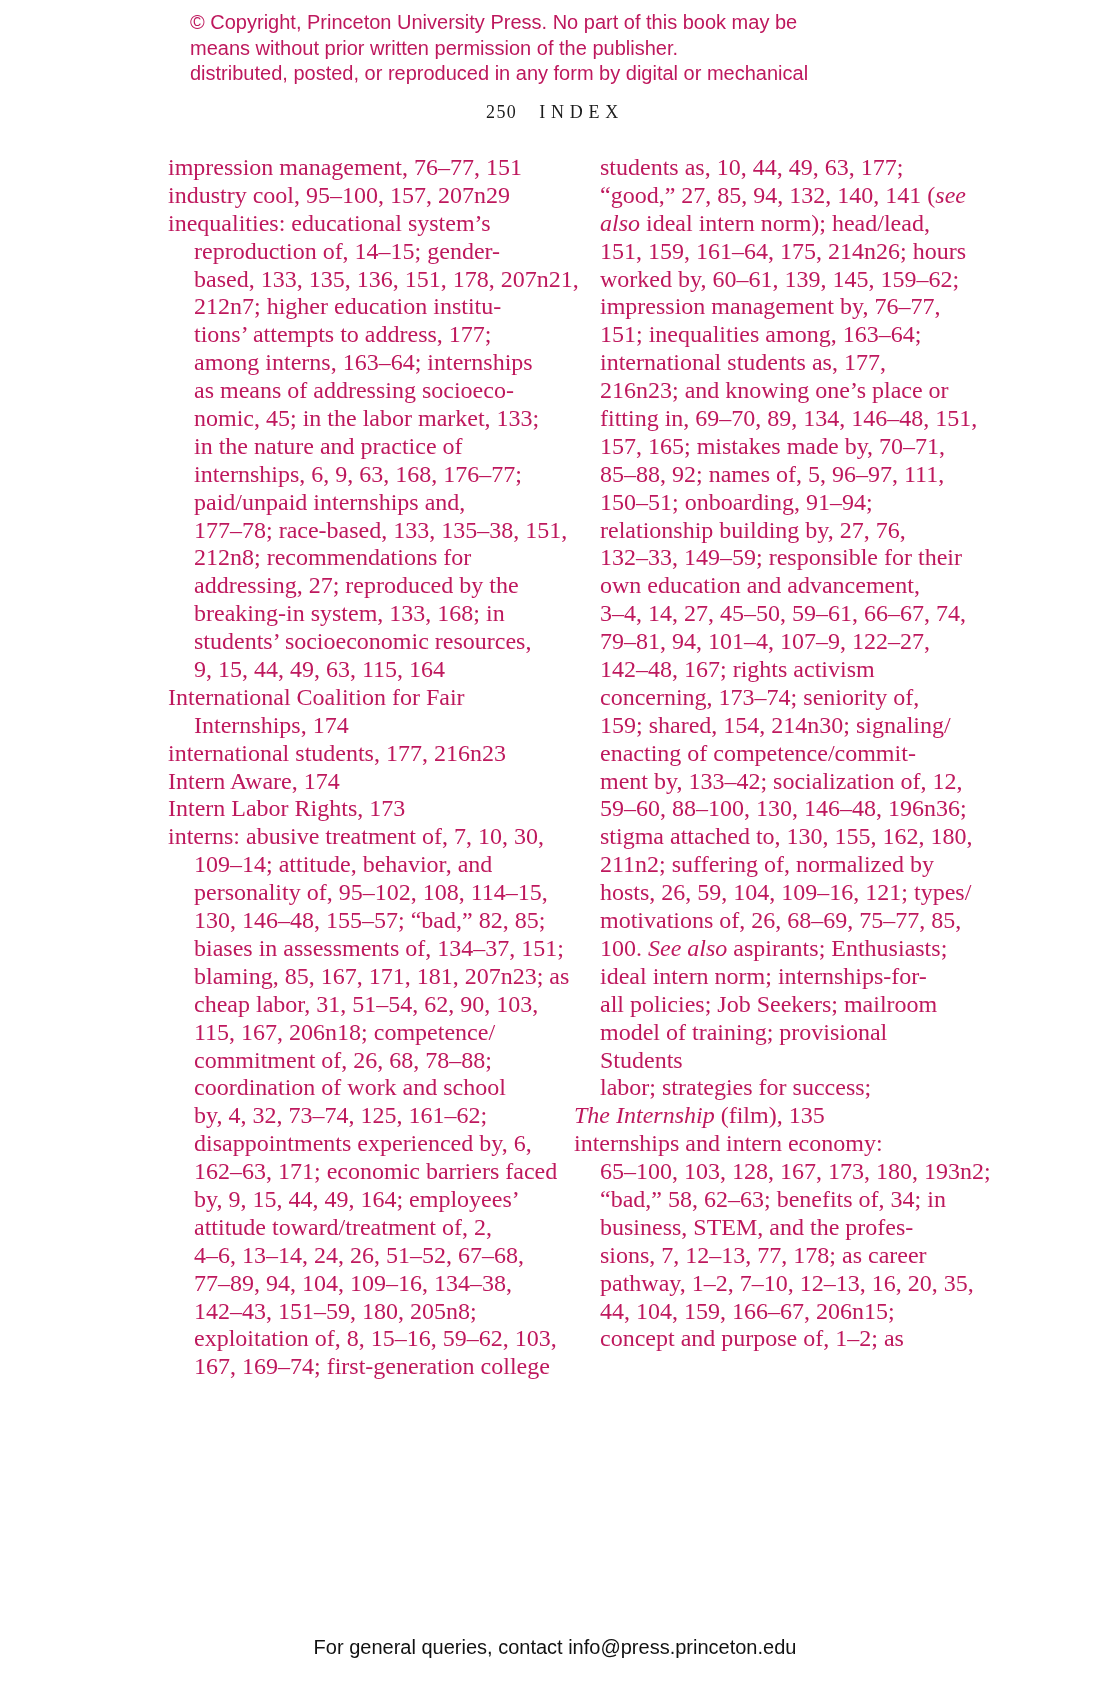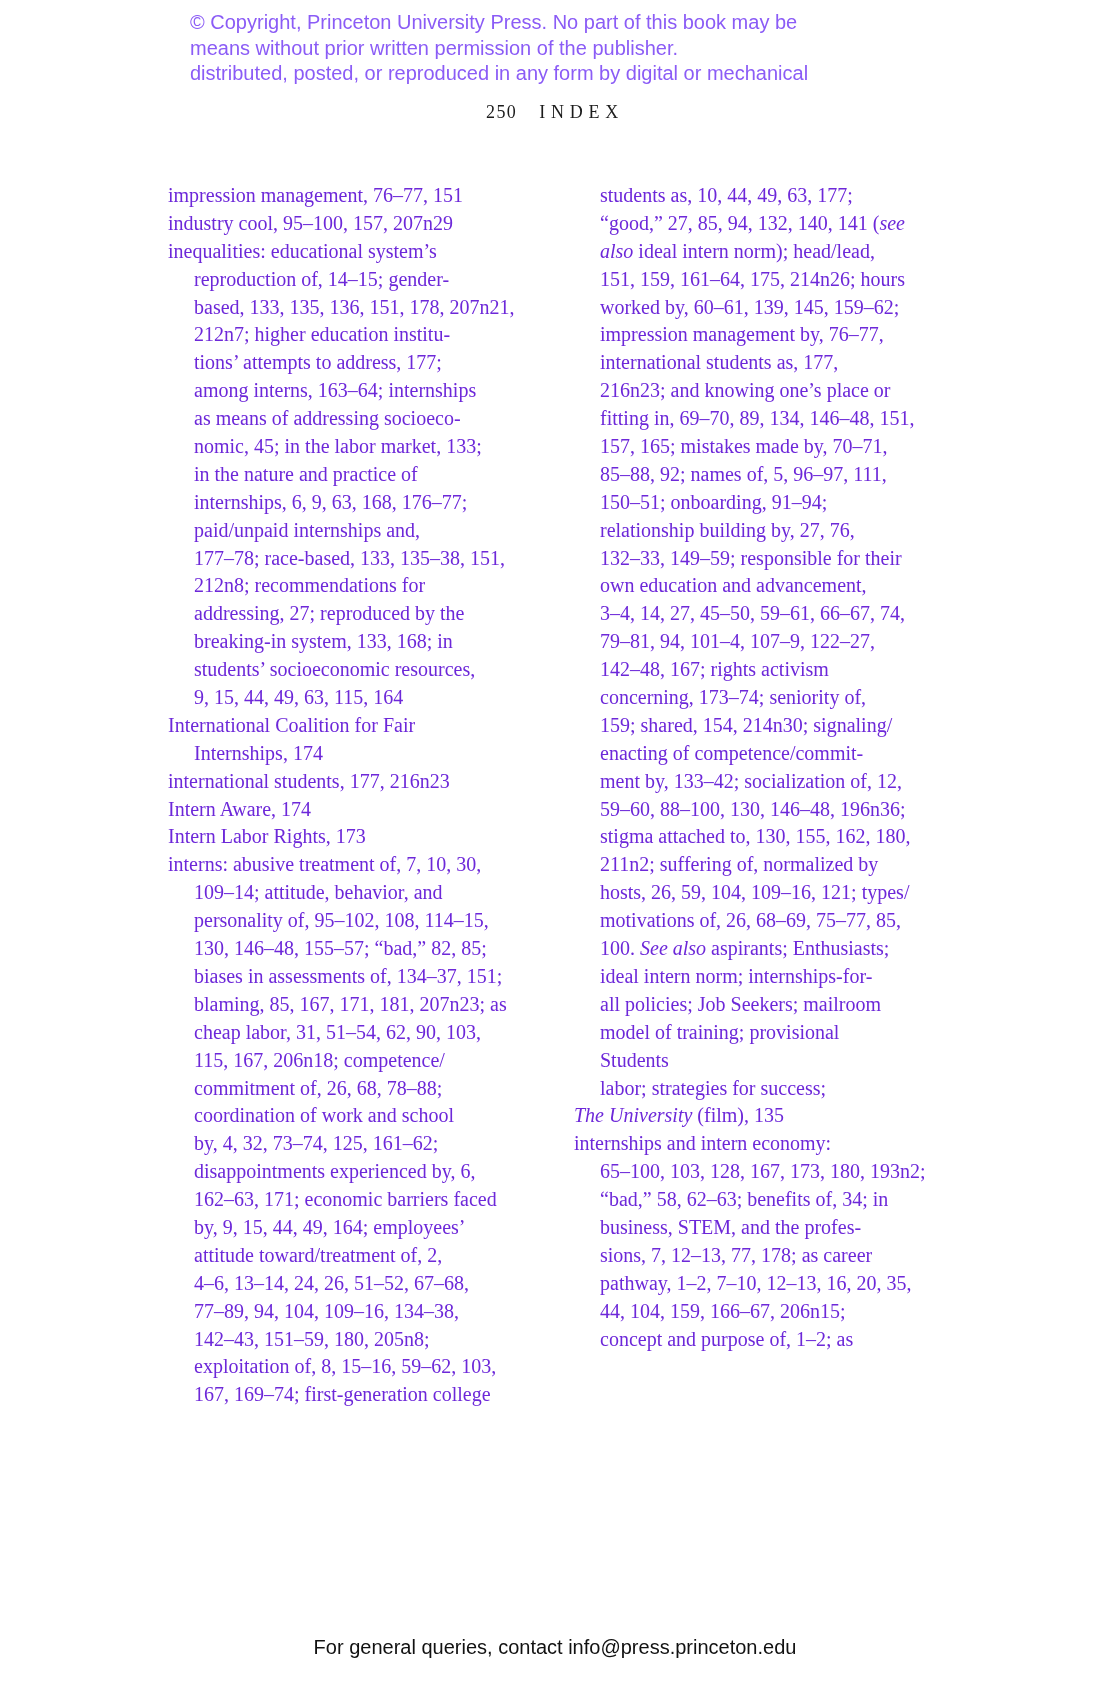--- a/index.html
+++ b/index.html
@@ -9,39 +9,39 @@
     color: #1c1c1c;
     position: relative;
     overflow: hidden;
   }
   .copyright {
     position: absolute;
     left: 190px; top: 10px;
     font-family: "Liberation Sans", sans-serif;
     font-size: 20px;
     line-height: 25.5px;
-    color: #8b5cf6;
+    color: #be185d;
   }
   .pagehead {
     position: absolute;
     top: 102px; left: 0; width: 1110px;
     text-align: center;
     font-family: "Liberation Serif", serif;
     font-size: 18px;
     color: #1c1c1c;
   }
   .pagehead .pgnum { letter-spacing: 0.08em; margin-right: 22px; }
   .pagehead .title { letter-spacing: 0.32em; }
   .col {
     position: absolute;
-    top: 182px;
+    top: 154px;
     font-family: "Liberation Serif", serif;
-    font-size: 20px;
+    font-size: 24px;
     line-height: 27.9px;
-    color: #6d28d9;
+    color: #be185d;
   }
   .col.left  { left: 168px; }
   .col.right { left: 574px; }
   .line { white-space: nowrap; height: 27.9px; }
   .line.ind { padding-left: 26px; }
   .line i { font-style: italic; }
   .footer {
     position: absolute;
     top: 1636px; left: 0; width: 1110px;
     text-align: center;
@@ -109,20 +109,21 @@
     <div class="line ind">exploitation of, 8, 15–16, 59–62, 103,</div>
     <div class="line ind">167, 169–74; first-generation college</div>
   </div>
 <div class="col right" id="right-col">
     <div class="line ind">students as, 10, 44, 49, 63, 177;</div>
     <div class="line ind">“good,” 27, 85, 94, 132, 140, 141 (<i>see</i></div>
     <div class="line ind"><i>also</i> ideal intern norm); head/lead,</div>
     <div class="line ind">151, 159, 161–64, 175, 214n26; hours</div>
     <div class="line ind">worked by, 60–61, 139, 145, 159–62;</div>
     <div class="line ind">impression management by, 76–77,</div>
+    <div class="line ind">151; inequalities among, 163–64;</div>
     <div class="line ind">international students as, 177,</div>
     <div class="line ind">216n23; and knowing one’s place or</div>
     <div class="line ind">fitting in, 69–70, 89, 134, 146–48, 151,</div>
     <div class="line ind">157, 165; mistakes made by, 70–71,</div>
     <div class="line ind">85–88, 92; names of, 5, 96–97, 111,</div>
     <div class="line ind">150–51; onboarding, 91–94;</div>
     <div class="line ind">relationship building by, 27, 76,</div>
     <div class="line ind">132–33, 149–59; responsible for their</div>
     <div class="line ind">own education and advancement,</div>
     <div class="line ind">3–4, 14, 27, 45–50, 59–61, 66–67, 74,</div>
@@ -136,21 +137,21 @@
     <div class="line ind">stigma attached to, 130, 155, 162, 180,</div>
     <div class="line ind">211n2; suffering of, normalized by</div>
     <div class="line ind">hosts, 26, 59, 104, 109–16, 121; types/</div>
     <div class="line ind">motivations of, 26, 68–69, 75–77, 85,</div>
     <div class="line ind">100. <i>See also</i> aspirants; Enthusiasts;</div>
     <div class="line ind">ideal intern norm; internships-for-</div>
     <div class="line ind">all policies; Job Seekers; mailroom</div>
     <div class="line ind">model of training; provisional</div>
     <div class="line ind">Students</div>
     <div class="line ind">labor; strategies for success;</div>
-    <div class="line"><i>The University</i> (film), 135</div>
+    <div class="line"><i>The Internship</i> (film), 135</div>
     <div class="line">internships and intern economy:</div>
     <div class="line ind">65–100, 103, 128, 167, 173, 180, 193n2;</div>
     <div class="line ind">“bad,” 58, 62–63; benefits of, 34; in</div>
     <div class="line ind">business, STEM, and the profes-</div>
     <div class="line ind">sions, 7, 12–13, 77, 178; as career</div>
     <div class="line ind">pathway, 1–2, 7–10, 12–13, 16, 20, 35,</div>
     <div class="line ind">44, 104, 159, 166–67, 206n15;</div>
     <div class="line ind">concept and purpose of, 1–2; as</div>
   </div>
 

